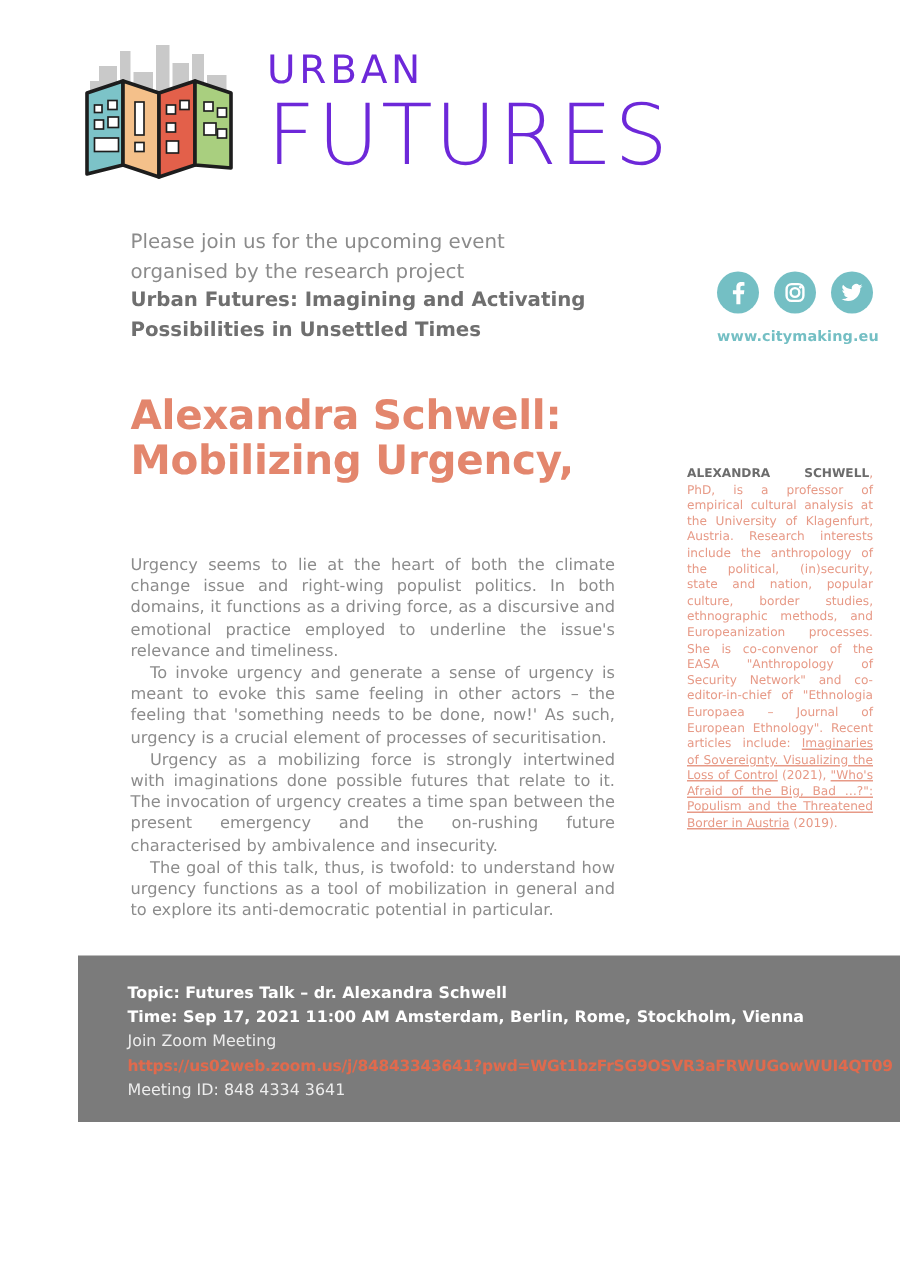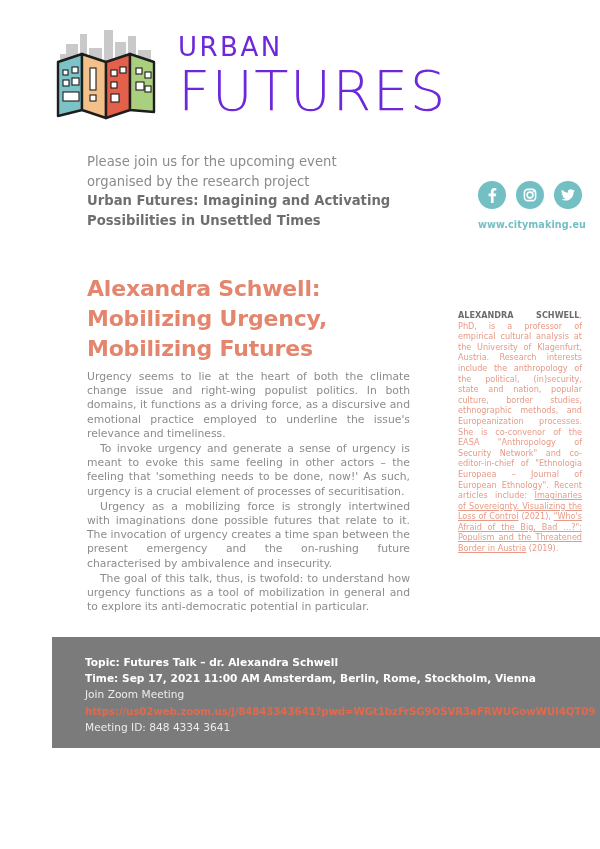--- a/index.html
+++ b/index.html
@@ -38,22 +38,22 @@
   }
   .soc svg { display: block; }
   .site-url {
     margin-top: 10px; font-size: 9.6px; color: #74bfc4;
     letter-spacing: 0.1px; text-align: left; font-weight: 600;
   }
 
   
   .title {
     position: absolute; left: 87px; top: 263px; width: 350px;
-    font-size: 22px; line-height: 30px; font-weight: 700;
-    color: #e3866d; letter-spacing: -0.2px; margin-top: 11px;
+    font-size: 27px; line-height: 30px; font-weight: 700;
+    color: #e3866d; letter-spacing: -0.2px;
   }
 
   
   .body-col { position: absolute; left: 87px; top: 370px; width: 323px; }
   .body-col p {
     font-size: 10.8px; line-height: 14.2px; color: #8c8c8c;
     text-align: justify; text-indent: 0;
   }
   .body-col p + p { text-indent: 13px; margin-top: 1px; }
 
@@ -169,21 +169,20 @@
             <path fill="#fff" d="M15 3.6c-.52.23-1.07.39-1.65.46.59-.36 1.05-.92 1.26-1.6-.55.33-1.17.57-1.82.7a2.87 2.87 0 0 0-4.89 2.61A8.14 8.14 0 0 1 2 2.78a2.87 2.87 0 0 0 .89 3.83c-.47-.01-.91-.14-1.3-.36v.04c0 1.39.99 2.55 2.3 2.81-.24.07-.5.1-.76.1-.19 0-.37-.02-.54-.05a2.87 2.87 0 0 0 2.68 1.99A5.76 5.76 0 0 1 1 12.33 8.12 8.12 0 0 0 5.4 13.6c5.27 0 8.16-4.37 8.16-8.16v-.37c.56-.4 1.04-.9 1.44-1.47z"></path>
           </svg>
       </span>
     </div>
     <div class="site-url">www.citymaking.eu</div>
   </div>
 
   <div class="title">
     <div>Alexandra Schwell:</div>
     <div>Mobilizing Urgency,</div>
-    <div>Mobilizing Futures</div>
   </div>
 
   <div class="body-col">
     <p>Urgency seems to lie at the heart of both the climate change issue and right-wing populist politics. In both domains, it functions as a driving force, as a discursive and emotional practice employed to underline the issue's relevance and timeliness.</p>
     <p>To invoke urgency and generate a sense of urgency is meant to evoke this same feeling in other actors – the feeling that 'something needs to be done, now!' As such, urgency is a crucial element of processes of securitisation.</p>
     <p>Urgency as a mobilizing force is strongly intertwined with imaginations done possible futures that relate to it. The invocation of urgency creates a time span between the present emergency and the on-rushing future characterised by ambivalence and insecurity.</p>
     <p>The goal of this talk, thus, is twofold: to understand how urgency functions as a tool of mobilization in general and to explore its anti-democratic potential in particular.</p>
   </div>
 
   <div class="bio">

